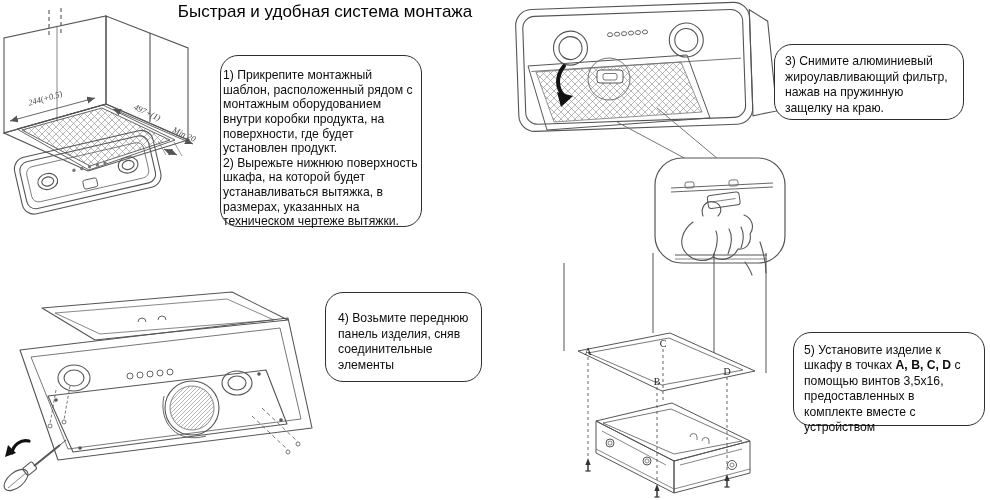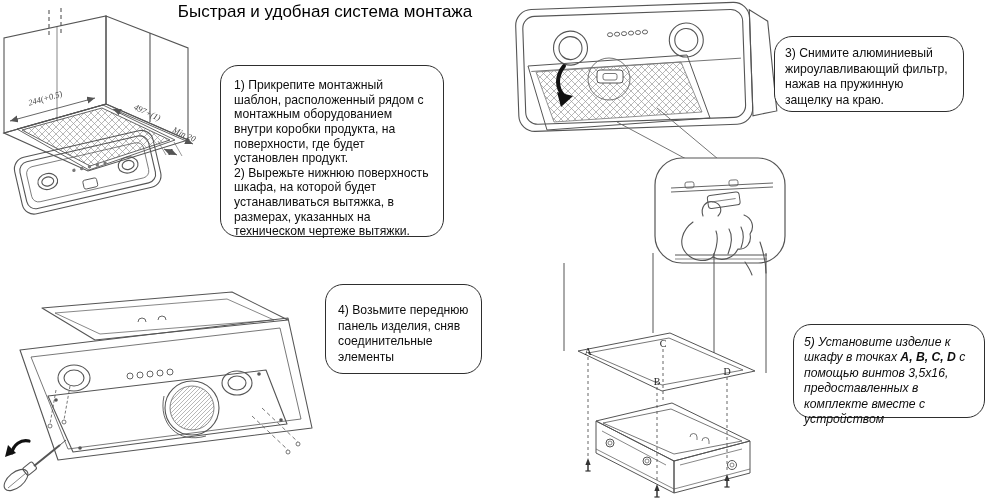--- a/index.html
+++ b/index.html
@@ -1,27 +1,27 @@
 <!DOCTYPE html>
 <html><head>
 <meta charset="utf-8">
 <style>
   html,body{margin:0;padding:0;background:#fff;}
   #page{position:relative;width:990px;height:500px;background:#ffffff;overflow:hidden;
         font-family:"Liberation Sans",sans-serif;color:#111;}
   .title{position:absolute;left:150px;top:2px;width:350px;text-align:center;
          font-size:17px;color:#000000;}
   .ibox{position:absolute;border:1.5px solid #2e2e2e;border-radius:18px;background:#fff;
-        font-size:12.2px;line-height:1.2;color:#0d0d0d;}
+        font-size:12.2px;line-height:1.2;color:#0d0d0d;margin-top:8px;}
   .ibox span{display:block;}
   .ibox .inline-wrap span{display:inline;}
-  #box12{left:220px;top:65px;width:196px;height:146px;padding:12px 13px;}
+  #box12{left:220px;top:47px;width:196px;height:146px;padding:12px 2px;}
   #box3{left:774px;top:36px;width:168px;height:56px;padding:9px 10px;line-height:1.28;}
   #box4{left:325px;top:284px;width:131px;height:52px;padding:18px 12px;line-height:1.28;}
-  #box5{left:793px;top:324px;width:170px;height:72px;padding:10px 10px;line-height:1.26;font-style:italic;}
+  #box5{left:793px;top:324px;width:170px;height:72px;padding:10px 10px;line-height:1.26;}
   .b{font-weight:bold;}
   svg{position:absolute;overflow:visible;}
   #d1{left:0;top:8px;}
   #d2{left:505px;top:0;}
   #d4{left:0;top:256px;}
   #d5{left:550px;top:253px;}
   .dim{font-family:"Liberation Serif",serif;font-style:italic;font-size:8.5px;fill:#444;}
   .pt{font-family:"Liberation Serif",serif;font-size:10px;fill:#222;}
 </style>
 </head>

